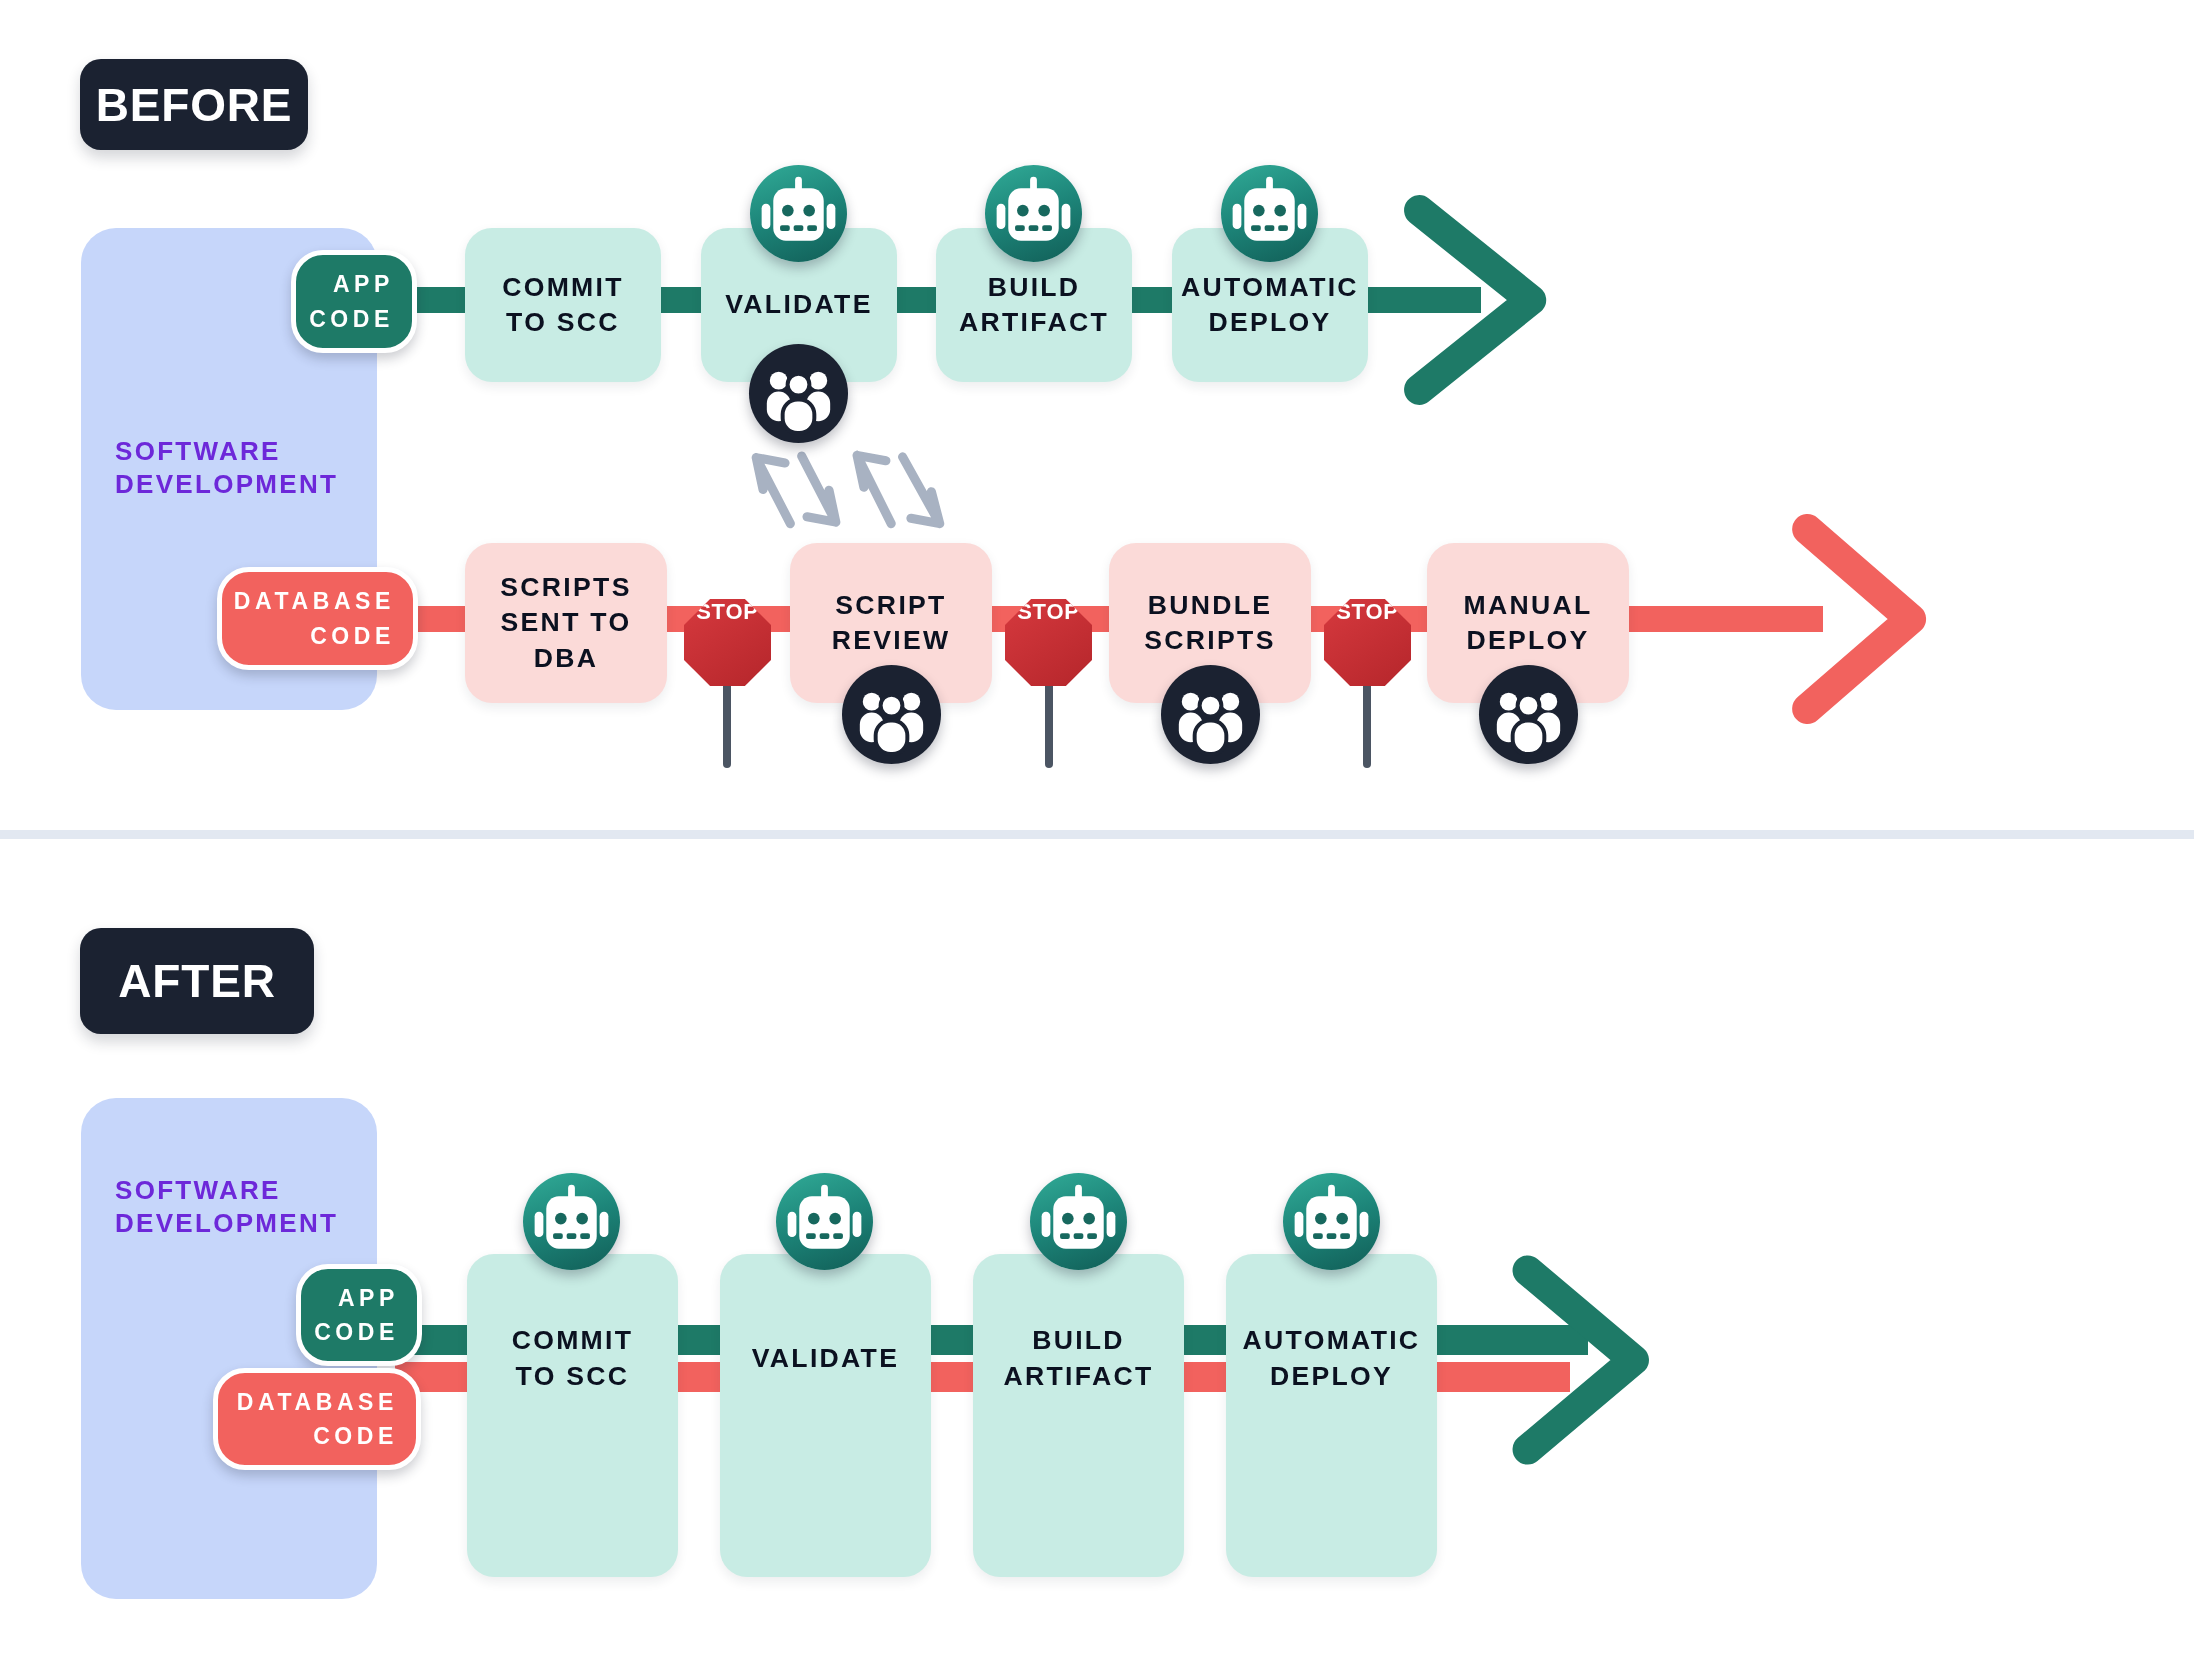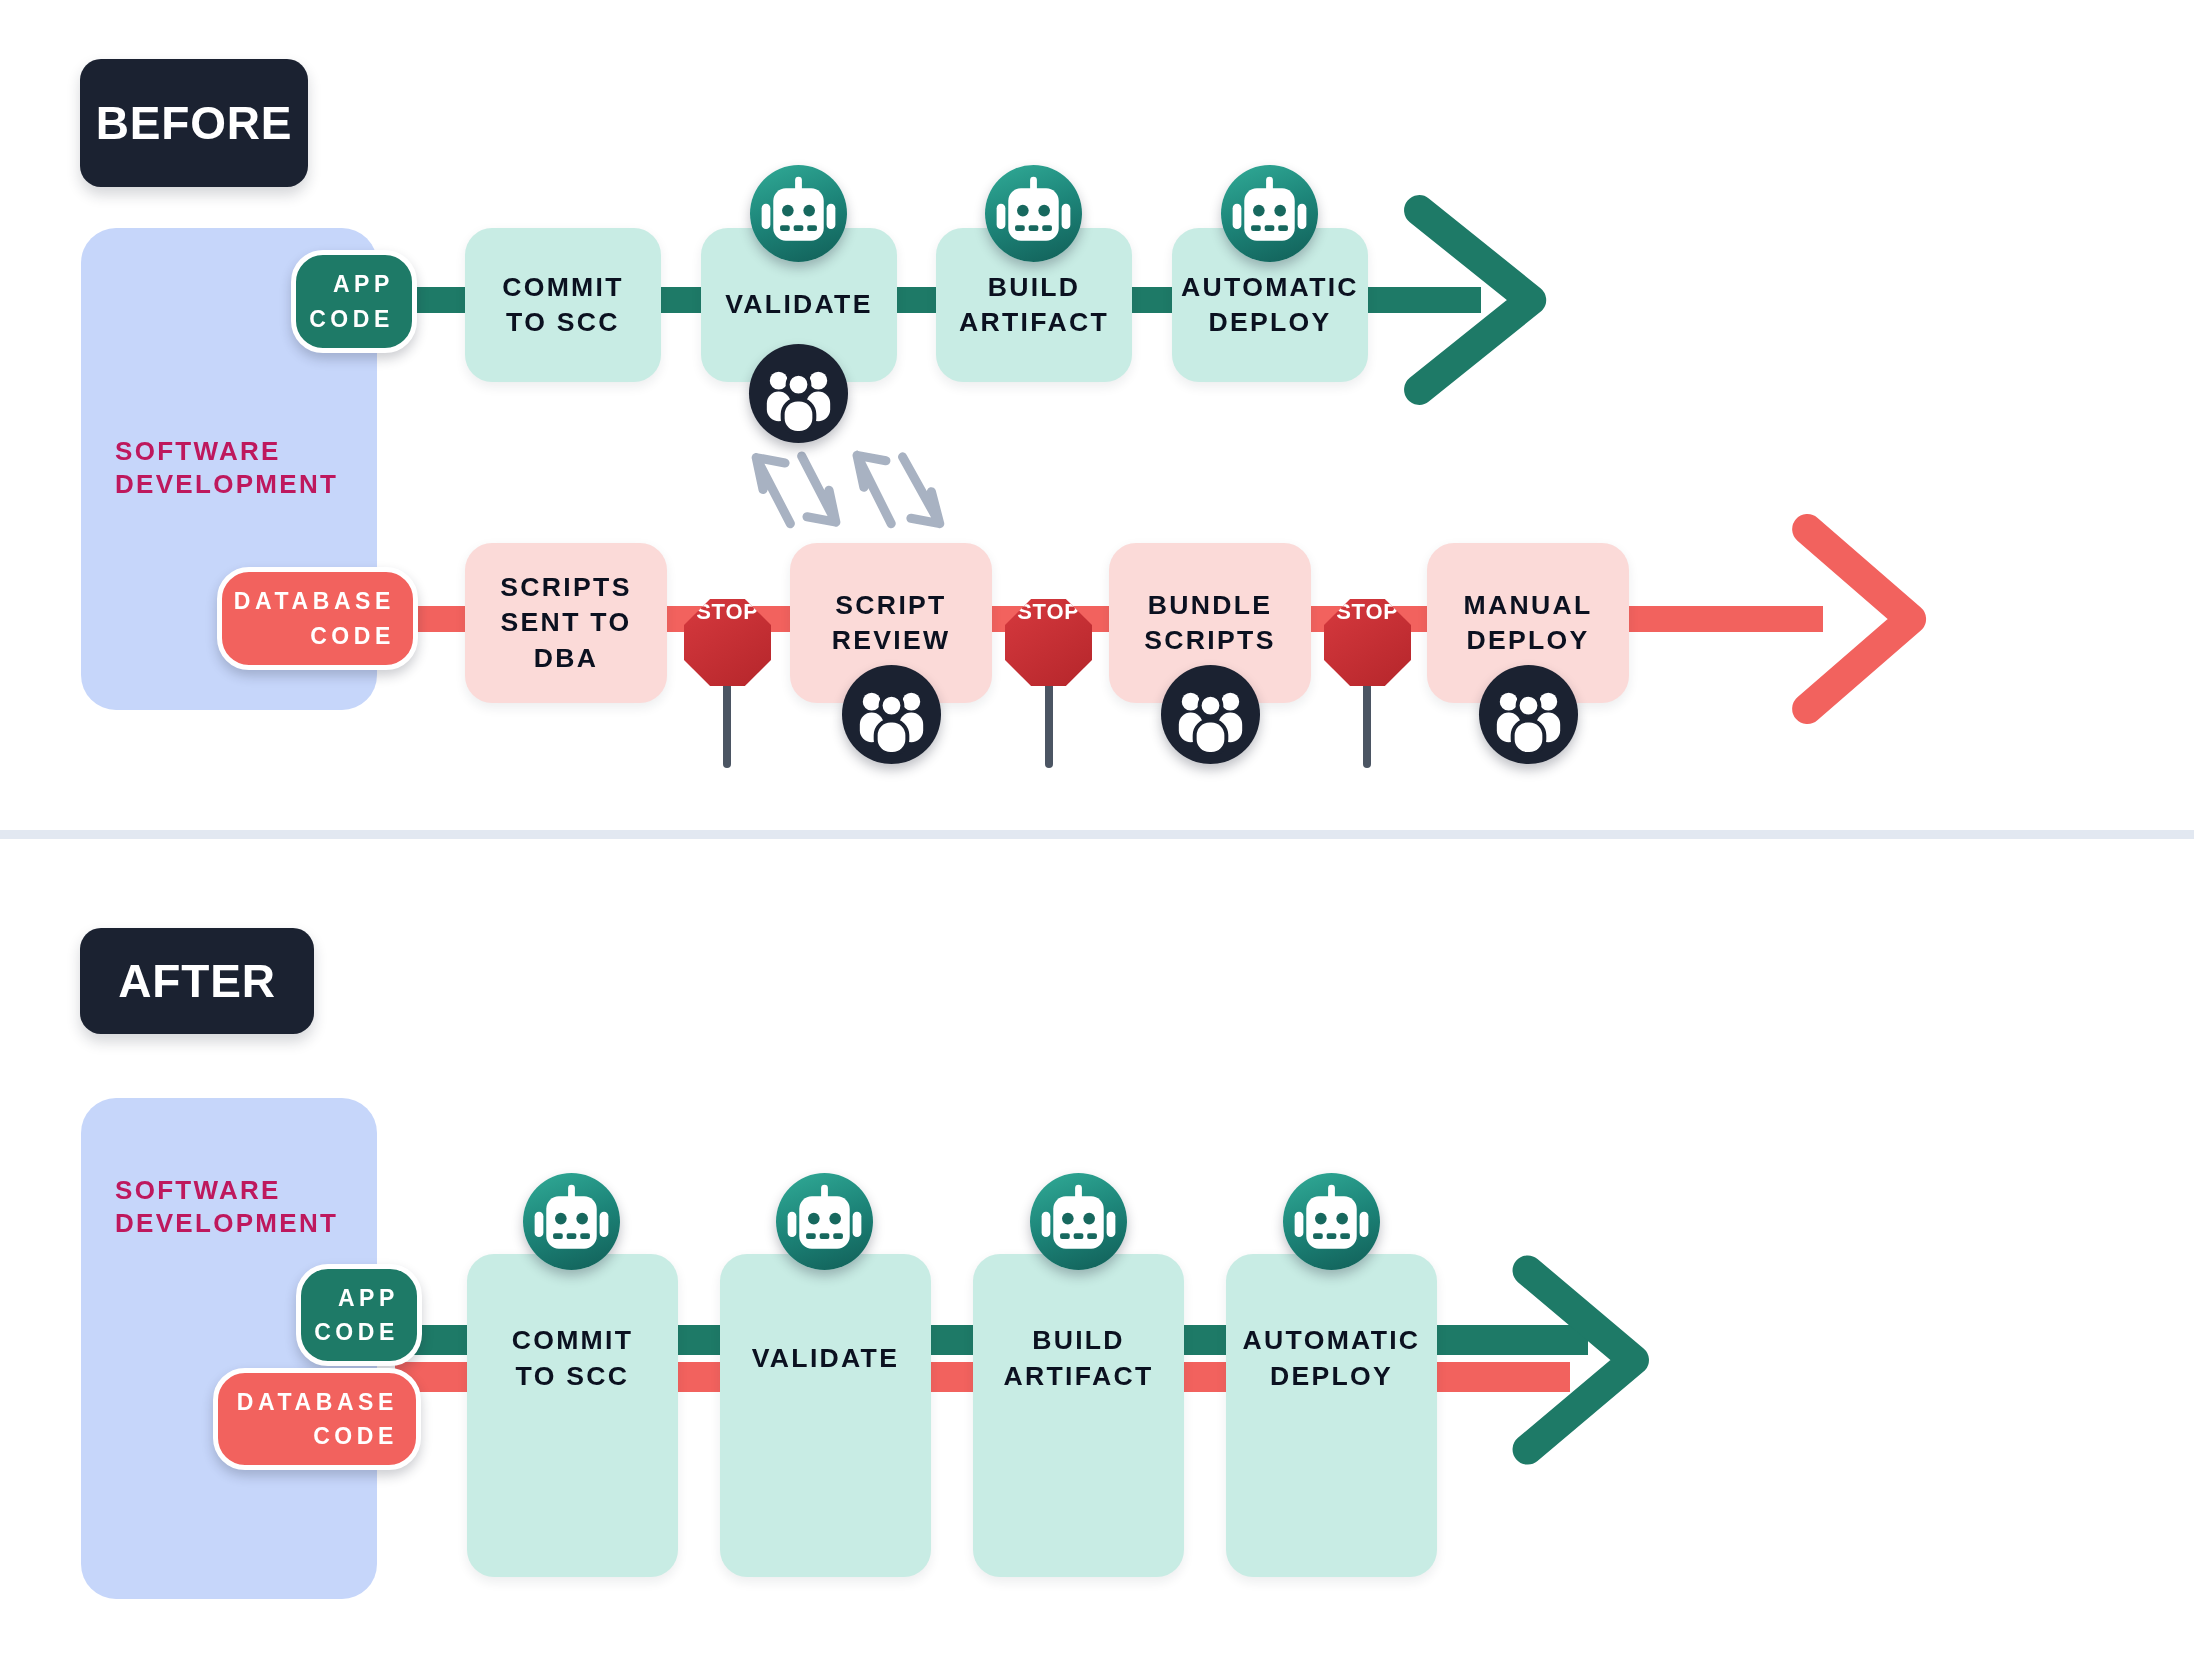--- a/index.html
+++ b/index.html
@@ -7,21 +7,21 @@
          font-family:"Liberation Sans","DejaVu Sans",sans-serif;}
   .abs{position:absolute;}
   .pre{white-space:pre-line;}
 
   
   .badge{background:#1b2231;color:#ffffff;border-radius:21px;display:flex;align-items:center;justify-content:center;
          font-size:46px;font-weight:bold;letter-spacing:0.8px;box-shadow:0 7.6px 13.7px rgba(27,34,49,.18);z-index:5;}
 
   
   .panel{background:#c6d6fa;border-radius:35px;z-index:0;}
-  .panel-title{position:absolute;left:34px;color:#be185d;font-size:26px;font-weight:bold;letter-spacing:2.3px;line-height:1.28;}
+  .panel-title{position:absolute;left:34px;color:#6d28d9;font-size:26px;font-weight:bold;letter-spacing:2.3px;line-height:1.28;}
 
   
   .bar{z-index:1;}
   .bar.teal{background:#1e7a67;}
   .bar.salmon{background:#f2625e;}
 
   
   .pill{border:5.3px solid #ffffff;border-radius:32px;z-index:3;display:flex;align-items:center;justify-content:flex-end;
         box-shadow:0 6px 12px rgba(27,34,49,.22);box-sizing:border-box;}
   .pill .pill-label{font-size:23px;font-weight:bold;letter-spacing:4.6px;line-height:1.5;text-align:right;padding-right:18px;}
@@ -52,21 +52,21 @@
   .post{background:#4b5563;border-radius:4.6px;z-index:1;}
 
   .divider{background:#e2e8f1;z-index:0;}
   svg.flow{z-index:1;overflow:visible;}
 </style>
 </head>
 <body>
 
 <div class="stage">
 
-  <div class="abs badge" style="left:80px;top:59px;width:228px;height:128px;text-align:right;">
+  <div class="abs badge" style="left:80px;top:59px;width:228px;height:91px;text-align:right;">
     <span>BEFORE</span>
   </div>
 
   <div class="abs panel" style="left:81px;top:228px;width:296px;height:482px;">
     <div class="panel-title pre" style="top:207px;">SOFTWARE
 DEVELOPMENT</div>
   </div>
 
   <div class="abs bar teal" style="left:395px;top:287px;width:1086px;height:26px;"></div>
 

